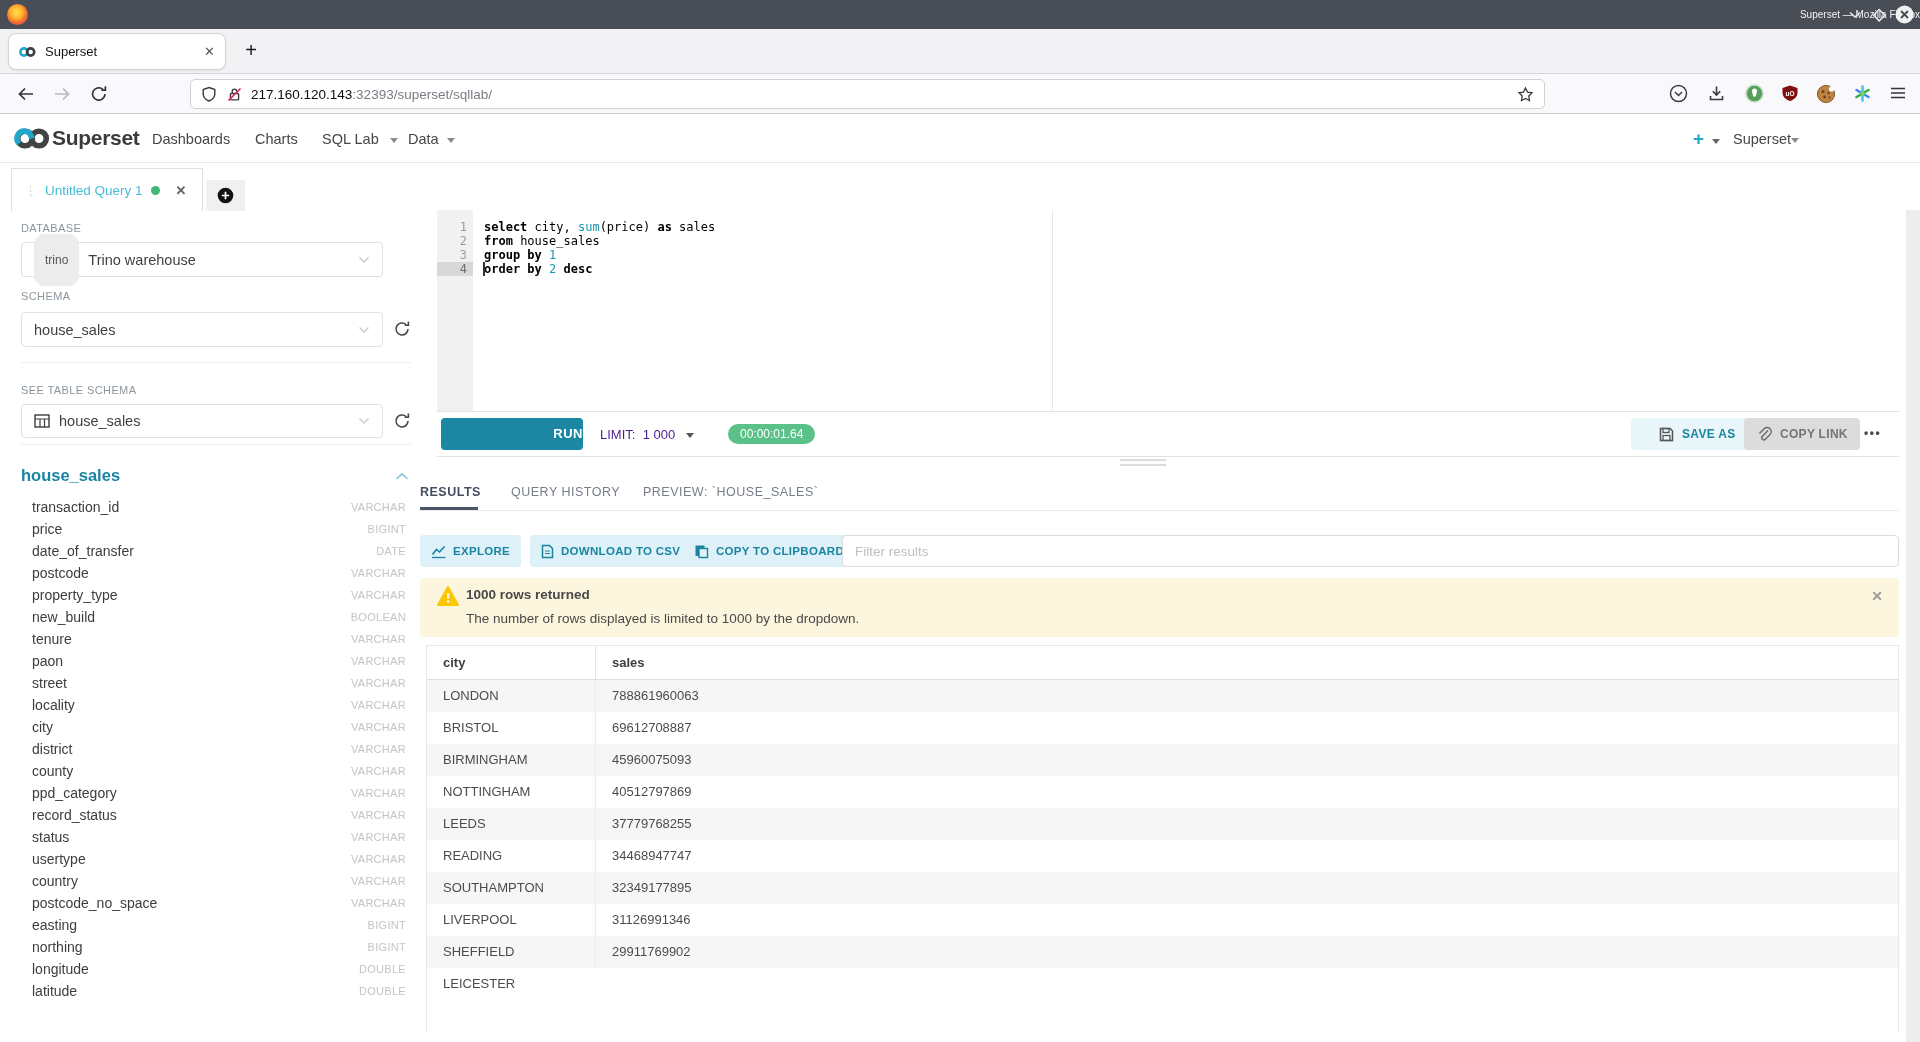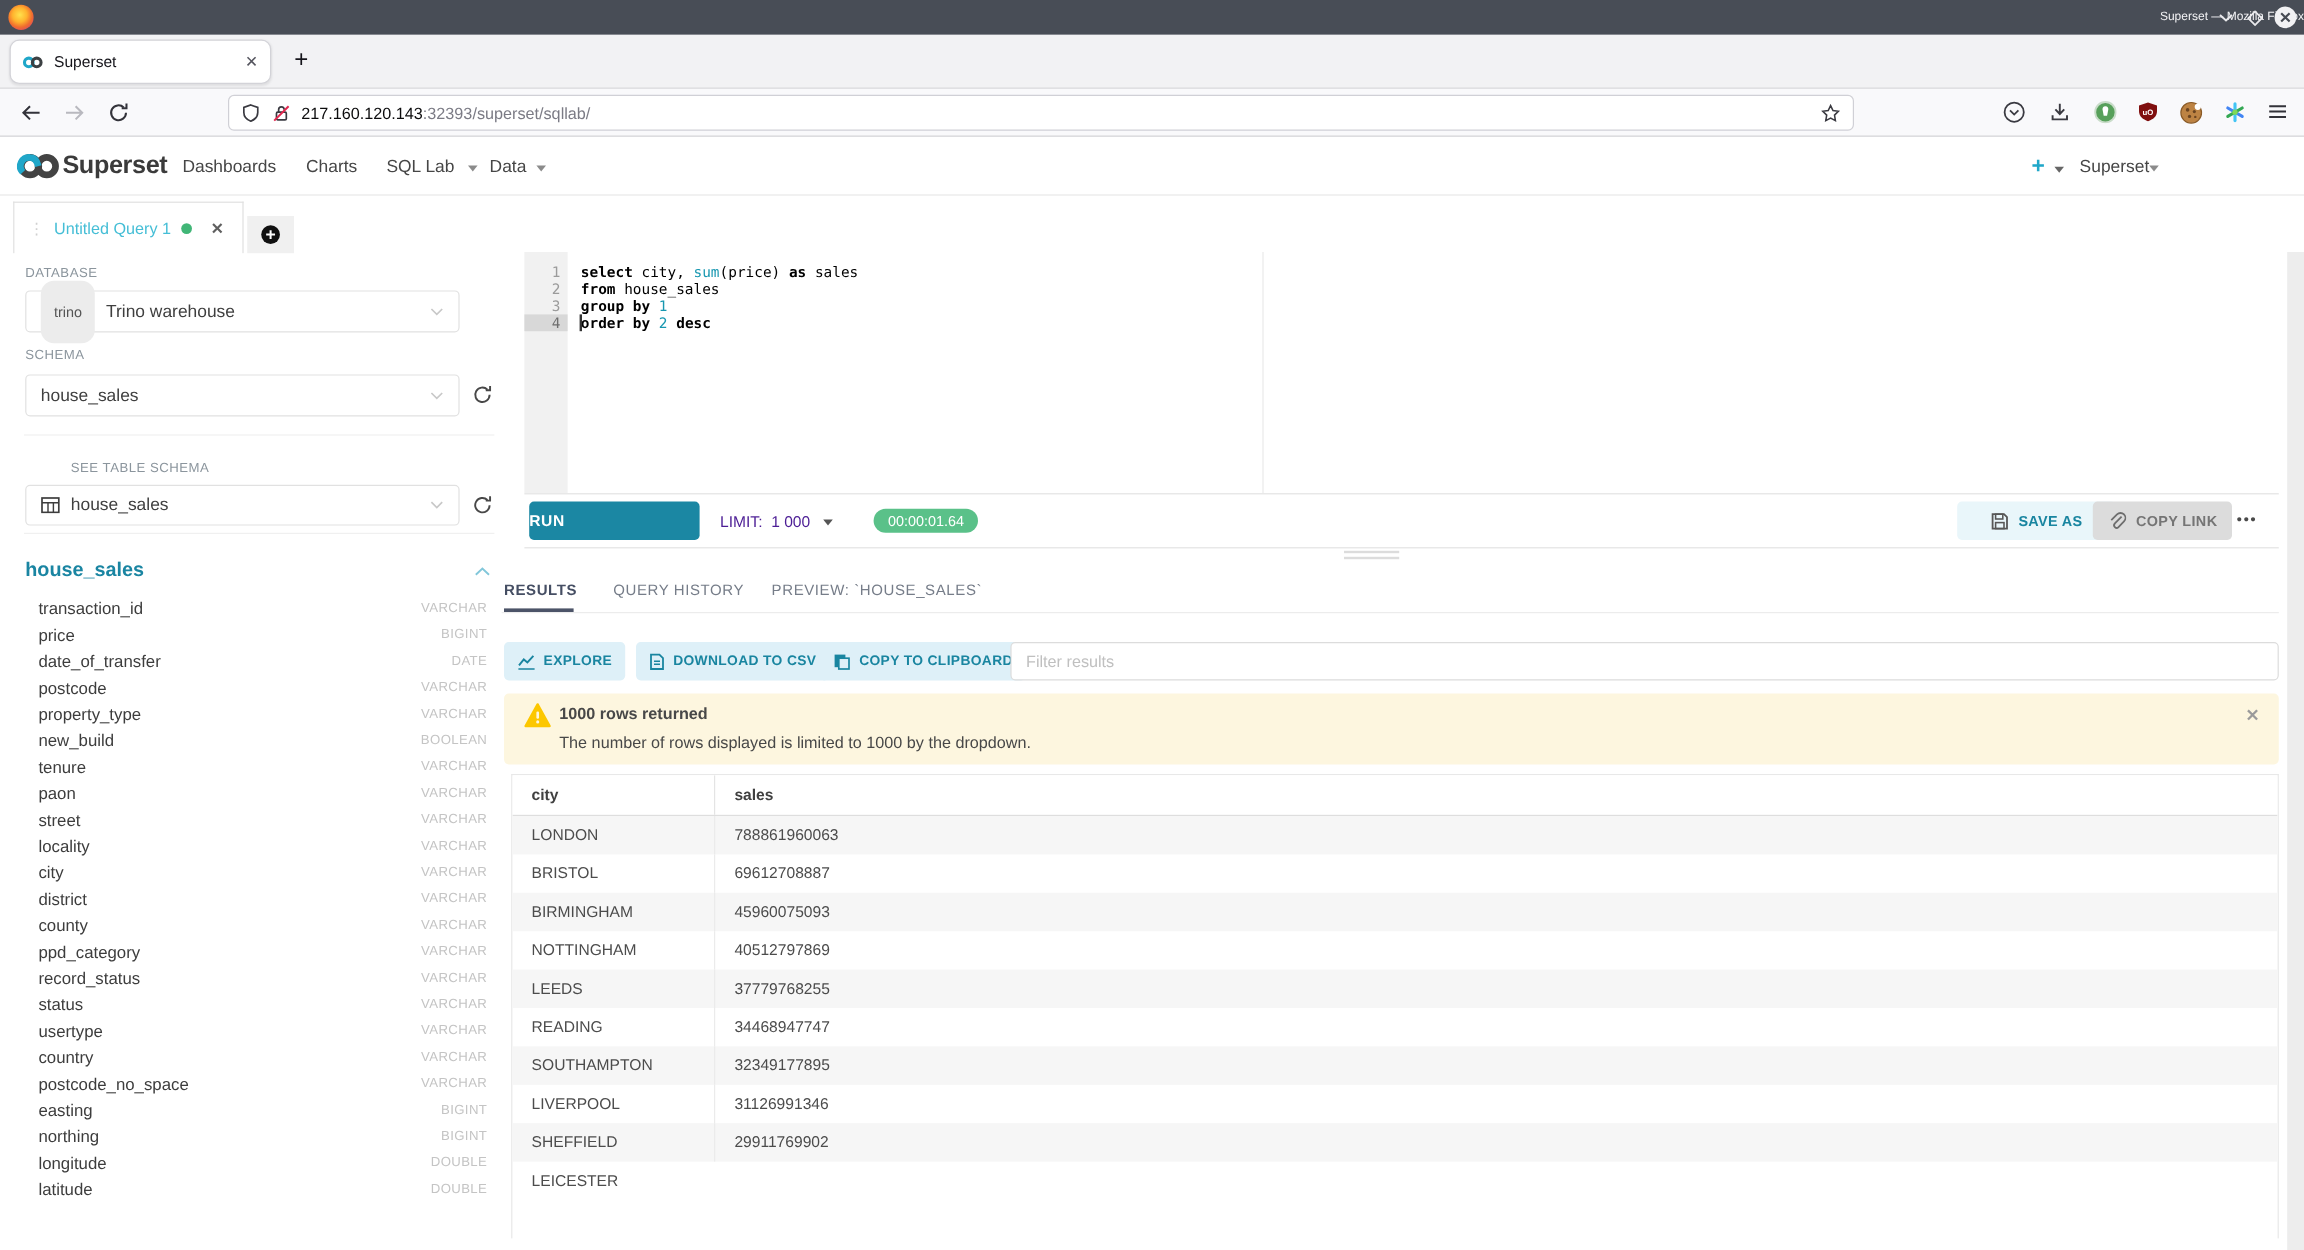--- a/index.html
+++ b/index.html
@@ -54,21 +54,21 @@
   .gutter{position:absolute;left:0;top:0;width:36px;height:201px;background:#f1f1f1;}
   .gline{position:absolute;left:0;width:36px;height:14px;line-height:14px;text-align:right;padding-right:6px;font-size:12px;color:#9b9b9b;}
   .gline.active{background:#d8d8d8;color:#6e6e6e;}
   .printmargin{position:absolute;left:615px;top:0;width:1px;height:201px;background:#e9e9e9;}
   .cline{position:absolute;left:47px;height:14px;line-height:14px;font-size:12px;color:#000;white-space:pre;}
   .cline b{font-weight:bold;color:#000;}
   .cline .fn,.cline .num{color:#1797b0;}
   .ecaret{position:absolute;left:46px;width:1.5px;height:14px;background:#333;}
   
   .etoolbar{left:437px;top:411px;width:1462px;height:46px;background:#fff;border-top:1px solid #e3e3e3;border-bottom:1px solid #e3e3e3;}
-  .run-btn{left:441px;top:418px;width:142px;height:32px;background:#1b87a3;border-radius:4px;color:#fff;font-size:13px;font-weight:bold;letter-spacing:.5px;text-align:left;line-height:32px;}
+  .run-btn{left:441px;top:418px;width:142px;height:32px;background:#1b87a3;border-radius:4px;color:#fff;font-size:13px;font-weight:bold;letter-spacing:.5px;text-align:right;line-height:32px;}
   .limit{left:600px;top:427px;font-size:13px;color:#4c1d95;}
   .limit-caret{left:686px;top:433px;}
   .timer{left:728px;top:424px;height:20px;border-radius:10px;background:#5ac189;color:#fff;font-size:12px;line-height:20px;padding:0 12px;}
   .saveas{left:1631px;top:418px;height:32px;background:#e9f6fa;border-radius:4px;display:inline-flex;align-items:center;padding:0 28px;gap:8px;color:#1985a0;font-size:12px;font-weight:bold;letter-spacing:.3px;}
   .copylink{left:1744px;top:418px;height:32px;background:#dcdcdc;border-radius:4px;display:inline-flex;align-items:center;padding:0 12px;gap:8px;color:#757575;font-size:12px;font-weight:bold;letter-spacing:.3px;}
   .moredots{left:1864px;top:418px;height:32px;line-height:30px;color:#4a4a4a;font-size:12px;font-weight:bold;letter-spacing:1.5px;}
   .handle-line{left:1120px;width:46px;height:2px;background:#dcdcdc;}
   
   .stab{top:485px;font-size:12.5px;letter-spacing:.5px;font-weight:bold;}
   .stab.active{color:#454e63;}
@@ -262,21 +262,21 @@
         <path d="M1.5 1.5 L6 6 L10.5 1.5" fill="none" stroke="#c8c8c8" stroke-width="1.4"></path>
       </svg>
   </div>
   <div class="abs" style="left:393px;top:320px;">
     <svg width="18" height="18">
         <path d="M15 9 a6 6 0 1 1 -1.8-4.3" fill="none" stroke="#484848" stroke-width="1.6"></path>
         <path d="M15.4 1.6 v3.6 h-3.6" fill="none" stroke="#484848" stroke-width="1.6"></path>
       </svg>
   </div>
   <div class="abs sb-div" style="top:362px;"></div>
-  <div class="abs sb-label" style="top:384px;margin-left:38px;">SEE TABLE SCHEMA</div>
+  <div class="abs sb-label" style="top:384px;">SEE TABLE SCHEMA</div>
   <div class="abs sb-select" style="top:404px;height:34px;">
     <svg width="16" height="14">
         <rect x="1" y="1" width="14" height="12" fill="none" stroke="#3d3d3d" stroke-width="1.4"></rect>
         <path d="M1 5 h14 M6 5 v8 M10.5 5 v8" stroke="#3d3d3d" stroke-width="1.2"></path>
       </svg>
     <span class="sb-sel-text">house_sales</span>
     <svg class="sel-chev" width="12" height="8">
         <path d="M1.5 1.5 L6 6 L10.5 1.5" fill="none" stroke="#c8c8c8" stroke-width="1.4"></path>
       </svg>
   </div>

